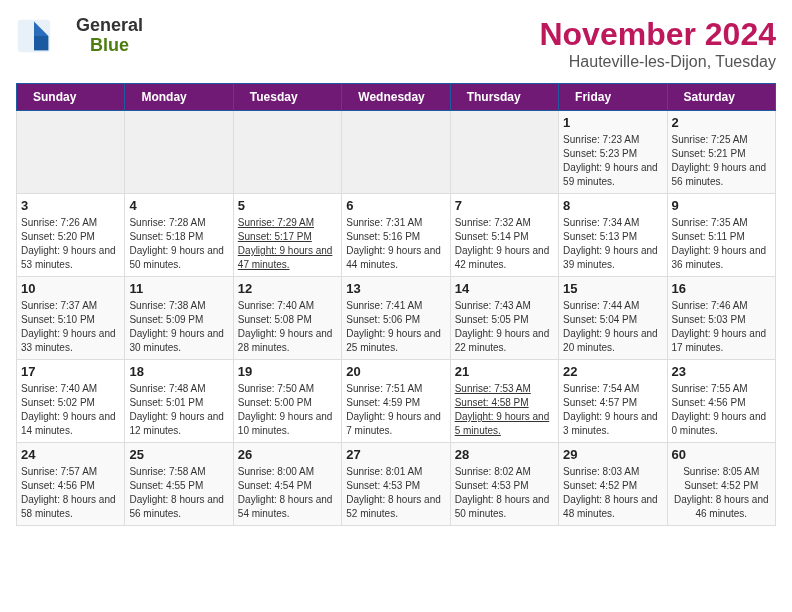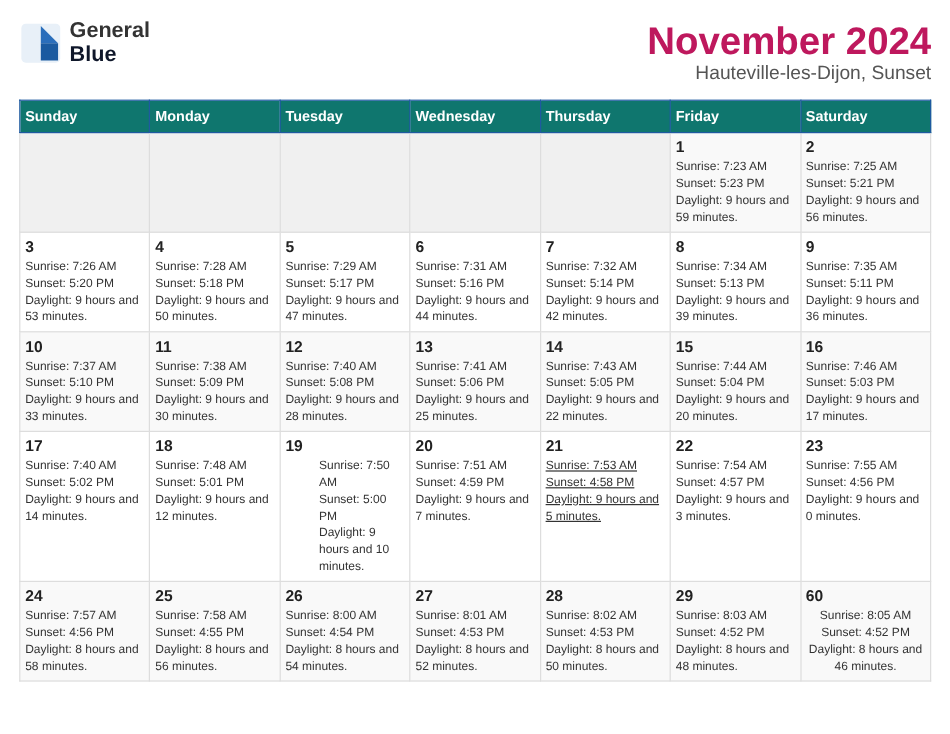--- a/index.html
+++ b/index.html
@@ -12,29 +12,30 @@
     }
     .header-area {
       display: flex;
       justify-content: space-between;
       align-items: flex-start;
       margin-bottom: 12px;
     }
     .logo-area {
       display: flex;
       align-items: center;
-      gap: 6px;
+      gap: 24px;
+      text-align: center;
     }
     .logo-text {
       font-size: 18px;
       font-weight: bold;
       color: #333;
       line-height: 1.1;
     }
-    .logo-text .blue { color: #0f172a; }
+    .logo-text .blue { color: #4d7c0f; }
     .logo-icon {
       width: 36px;
       height: 36px;
     }
     .title-area {
       text-align: right;
     }
     .main-title {
       font-size: 32px;
       font-weight: bold;
@@ -43,23 +44,23 @@
     .sub-title {
       font-size: 16px;
       color: #555;
     }
     table {
       width: 100%;
       border-collapse: collapse;
       font-size: 11px;
     }
     thead tr th {
-      background-color: #0f766e;
+      background-color: #701a75;
       color: white;
-      padding: 6px 4px;
+      padding: 6px 16px;
       text-align: left;
       font-size: 12px;
       border: 1px solid #1e5aa0;
     }
     tbody tr td {
       vertical-align: top;
       padding: 4px;
       border: 1px solid #ddd;
       width: 14.28%;
       min-height: 80px;
@@ -93,21 +94,21 @@
       <polygon points="20,4 36,20 20,20" fill="#2a6ebb"></polygon>
       <polygon points="20,20 36,20 36,36 20,36" fill="#1a5aa0"></polygon>
     </svg>
     <div class="logo-text">
       <div>General</div>
       <div><span class="blue">Blue</span></div>
     </div>
   </div>
   <div class="title-area">
     <div class="main-title">November 2024</div>
-    <div class="sub-title">Hauteville-les-Dijon, Sunset</div>
+    <div class="sub-title">Hauteville-les-Dijon, Tuesday</div>
   </div>
 </div>
 
 <table>
   <thead>
     <tr id="weekday-header">
     <th>Sunday</th>
         <th>Monday</th>
         <th>Tuesday</th>
         <th>Wednesday</th>
@@ -144,21 +145,21 @@
 Daylight: 9 hours and 53 minutes.</div>
         </td>
         <td>
           <div class="day-num">4</div>
           <div class="day-info" style="white-space: pre-line;">Sunrise: 7:28 AM
 Sunset: 5:18 PM
 Daylight: 9 hours and 50 minutes.</div>
         </td>
         <td>
           <div class="day-num">5</div>
-          <div class="day-info" style="white-space: pre-line;">Sunrise: 7:29 AM
+          <div class="day-info" style="white-space: pre-line; text-decoration: underline;">Sunrise: 7:29 AM
 Sunset: 5:17 PM
 Daylight: 9 hours and 47 minutes.</div>
         </td>
         <td>
           <div class="day-num">6</div>
           <div class="day-info" style="white-space: pre-line;">Sunrise: 7:31 AM
 Sunset: 5:16 PM
 Daylight: 9 hours and 44 minutes.</div>
         </td>
         <td>
@@ -232,21 +233,21 @@
 Daylight: 9 hours and 14 minutes.</div>
         </td>
         <td>
           <div class="day-num">18</div>
           <div class="day-info" style="white-space: pre-line;">Sunrise: 7:48 AM
 Sunset: 5:01 PM
 Daylight: 9 hours and 12 minutes.</div>
         </td>
         <td>
           <div class="day-num">19</div>
-          <div class="day-info" style="white-space: pre-line; margin-left: 28px;">Sunrise: 7:50 AM
+          <div class="day-info" style="white-space: pre-line;">Sunrise: 7:50 AM
 Sunset: 5:00 PM
 Daylight: 9 hours and 10 minutes.</div>
         </td>
         <td>
           <div class="day-num">20</div>
           <div class="day-info" style="white-space: pre-line;">Sunrise: 7:51 AM
 Sunset: 4:59 PM
 Daylight: 9 hours and 7 minutes.</div>
         </td>
         <td>

